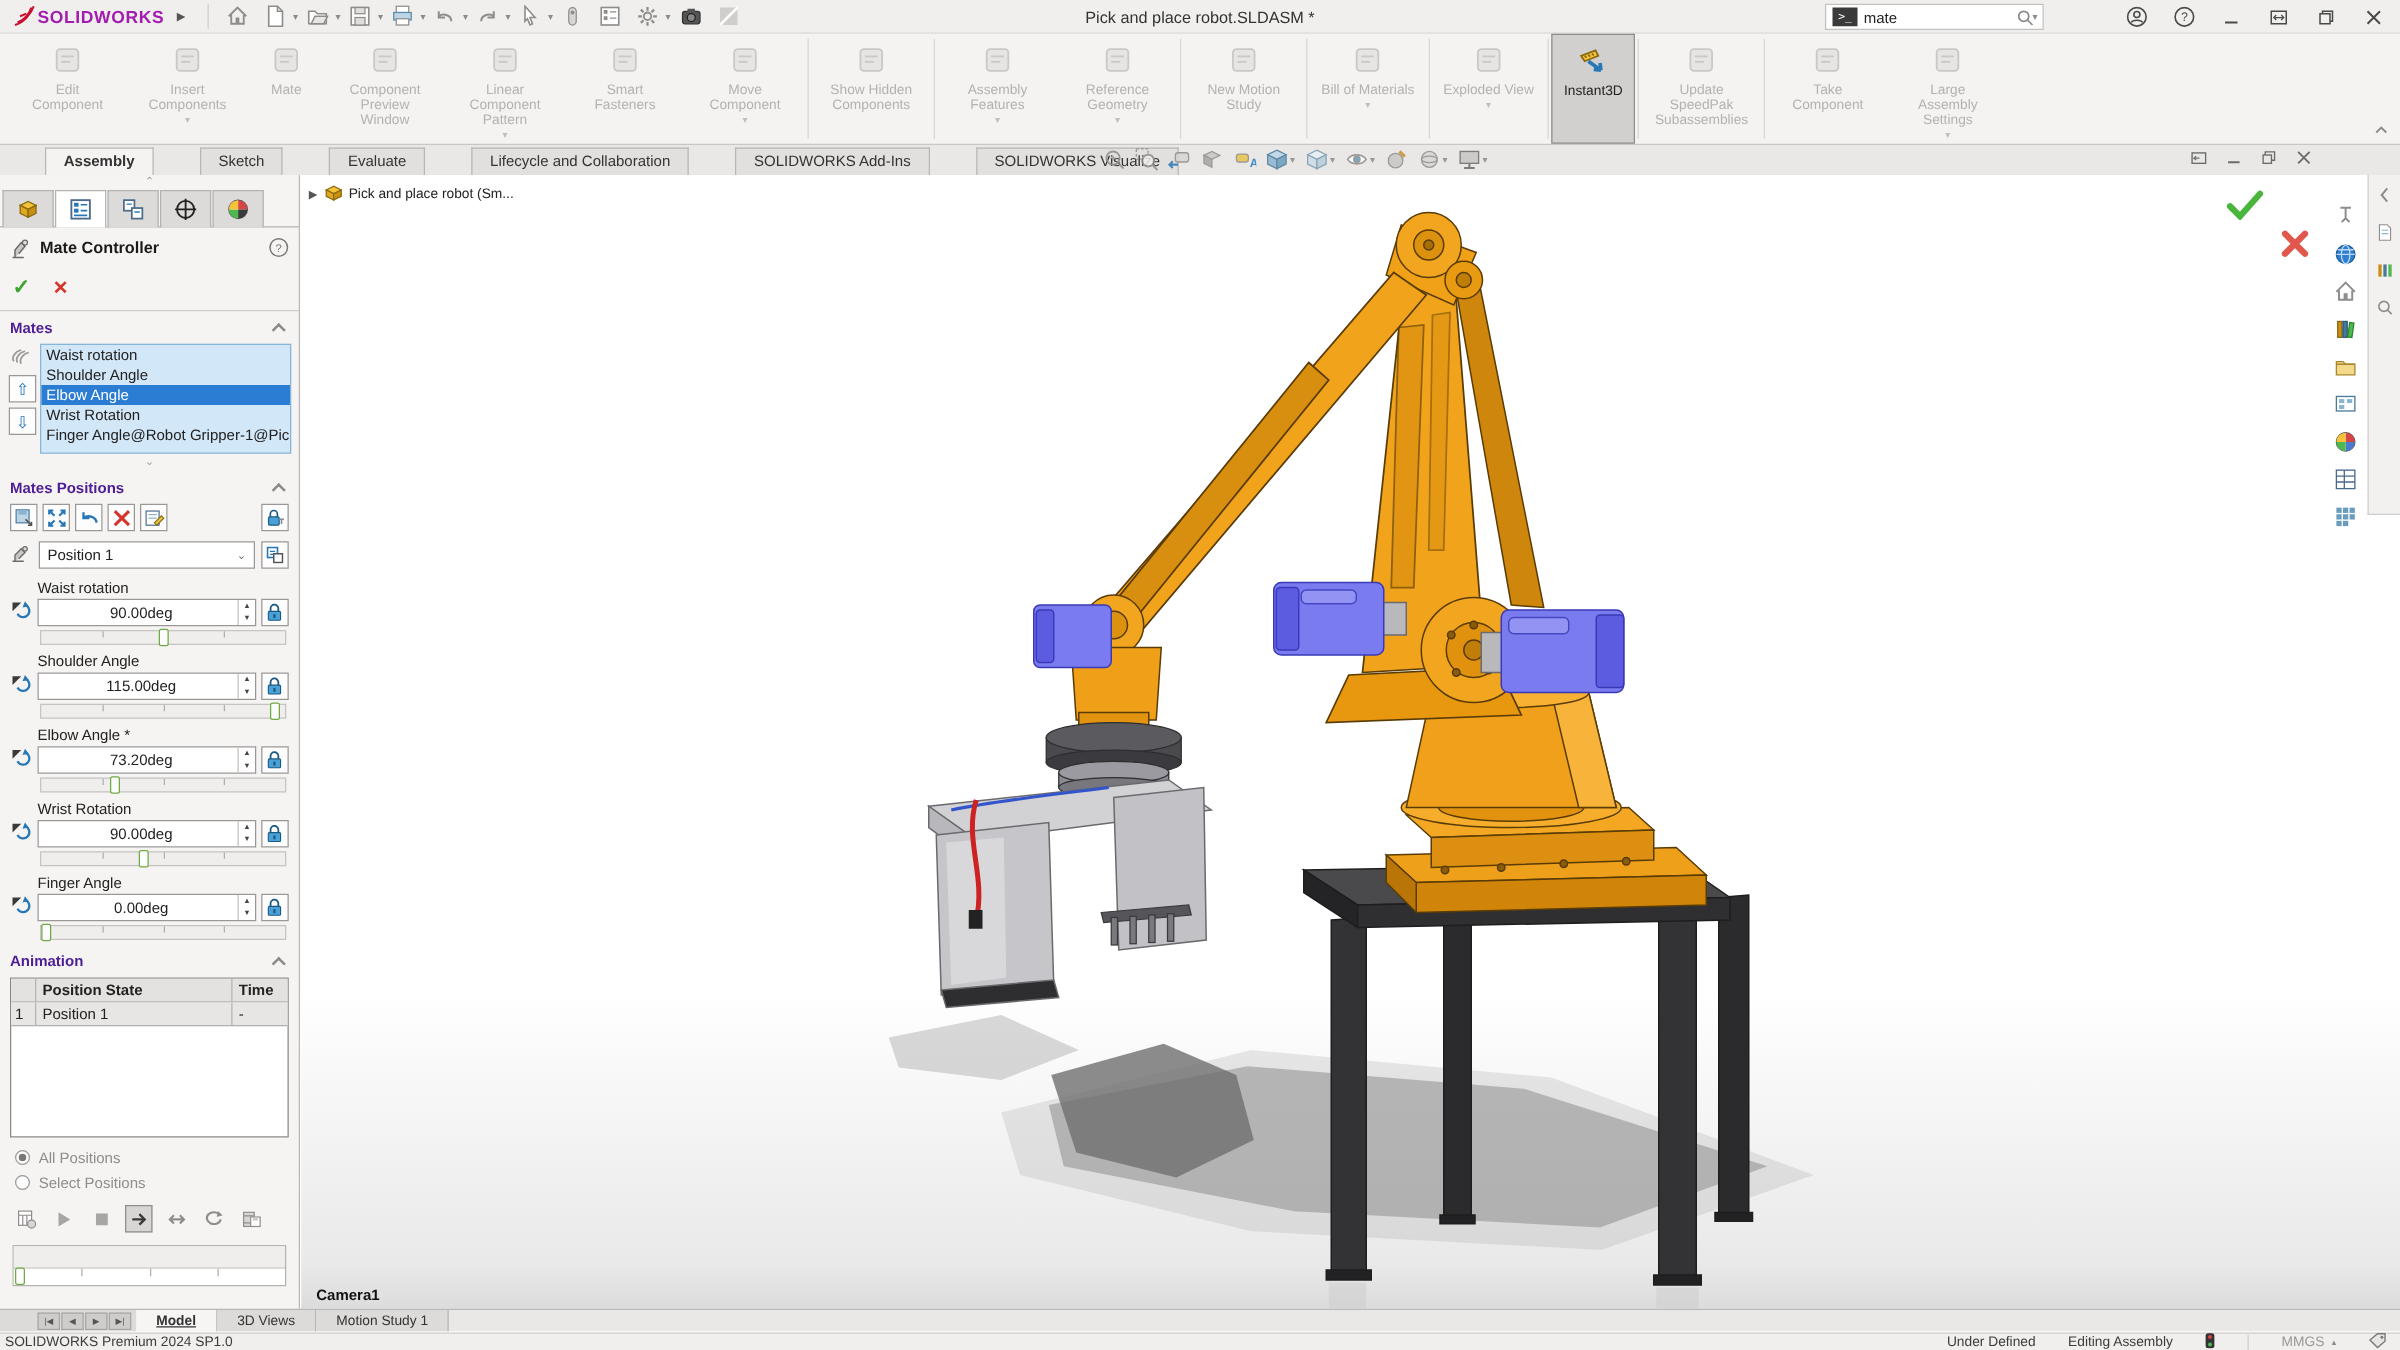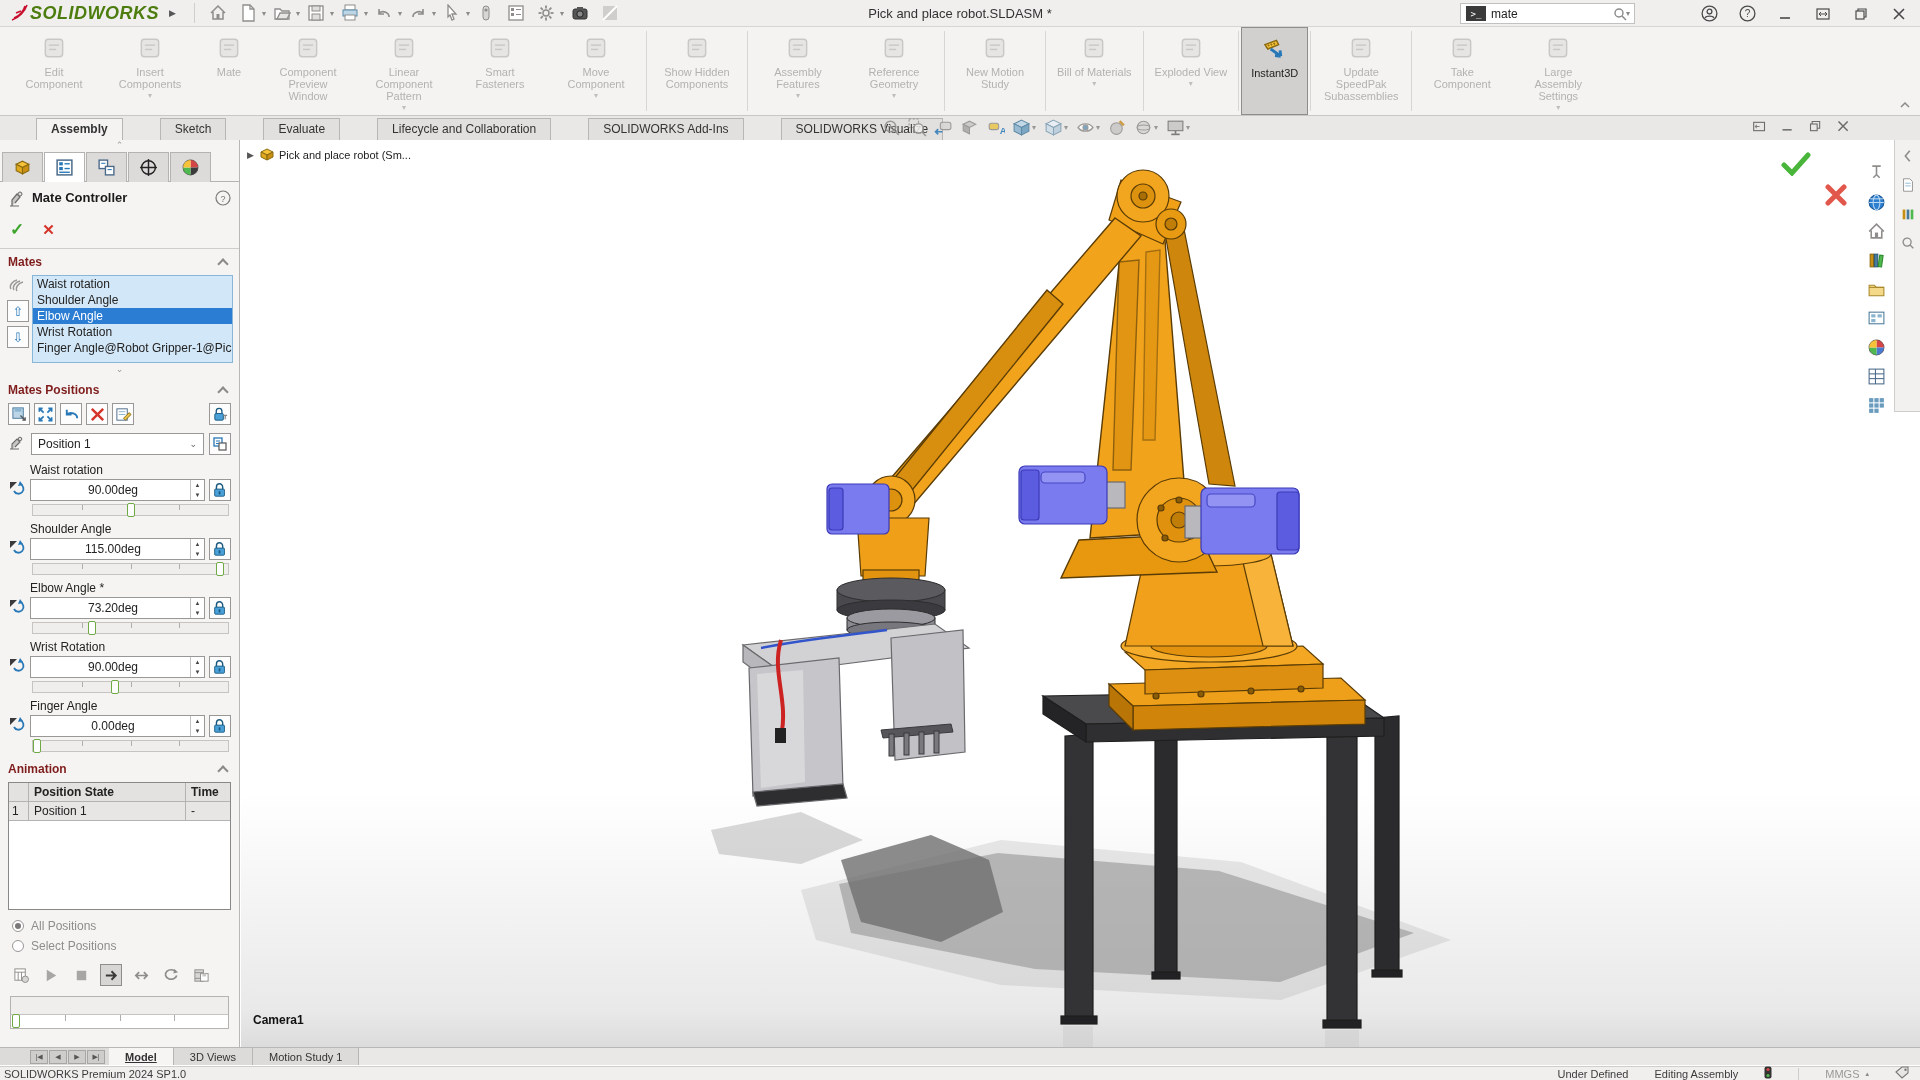--- a/index.html
+++ b/index.html
@@ -4,21 +4,21 @@
 <style>
   * { margin:0; padding:0; box-sizing:border-box; }
   html,body { width:1920px; height:1080px; overflow:hidden; background:#fff;
               font-family:"Liberation Sans", sans-serif; }
 
   
   #titlebar { position:absolute; left:0; top:0; width:1920px; height:27px;
               background:#f0efee; border-bottom:1px solid #d7d5d3;
               display:flex; align-items:center; }
   #logo { display:flex; align-items:center; padding:0 10px; height:100%; }
-  #logo .lg-main { color:#4d7c0f; font-weight:bold; font-style:italic; font-size:18px; letter-spacing:.5px; }
+  #logo .lg-main { color:#a21caf; font-weight:bold; font-size:14px; letter-spacing:.5px; }
   #logo .flyout { color:#555; font-size:9px; margin-left:10px; }
   .tb-sep { width:1px; height:20px; background:#d0cecc; margin:0 8px; }
   .tb-btn { width:26px; height:22px; display:flex; align-items:center; justify-content:center;
             margin:0 2px; border-radius:2px; }
   .tb-btn svg { display:block; }
   .tb-dd { font-size:8px; color:#8a8a8a; margin:0 1px 0 -1px; }
   #tb-title { position:absolute; left:0; right:0; text-align:center; font-size:13px; color:#333; pointer-events:none; }
   #searchbox { position:absolute; right:285px; top:3px; width:175px; height:21px; background:#fff;
                border:1px solid #c3c1bf; display:flex; align-items:center; }
   #search-badge { width:20px; height:15px; background:#3a3a3a; color:#fff; font-size:9px;
@@ -61,21 +61,21 @@
   #panel-tabs { display:flex; height:30px; border-bottom:1px solid #b5b3b1; padding-left:2px; }
   .ptab { width:41px; height:30px; display:flex; align-items:center; justify-content:center;
           background:#dddbd9; border:1px solid #b5b3b1; border-bottom:none; margin-right:1px; }
   .ptab.active { background:#ffffff; }
   #mc-header { display:flex; align-items:flex-start; padding:8px 8px 4px 8px; }
   #mc-header .mc-title { font-weight:bold; font-size:13px; color:#1a1a1a; margin-left:6px; flex:1; }
   #mc-actions { display:flex; align-items:center; gap:18px; padding:4px 10px 8px 10px; border-bottom:1px solid #cfcdcb; }
   .chk { color:#3da52c; font-size:17px; font-weight:bold; }
   .crx { color:#d5342a; font-size:15px; font-weight:bold; }
   .sec-head { display:flex; align-items:center; padding:6px 8px 4px 8px; }
-  .sec-head .sec-lab { font-weight:bold; color:#7f1d1d; font-size:12px; flex:1; }
+  .sec-head .sec-lab { font-weight:bold; color:#4c1d95; font-size:12px; flex:1; }
   .chev { width:8px; height:8px; border-left:2px solid #8a8a8a; border-top:2px solid #8a8a8a;
           transform:rotate(45deg); margin-right:4px; margin-top:3px; }
   #mates-row { display:flex; padding:2px 6px 0 4px; }
   #mates-iconcol { width:28px; display:flex; flex-direction:column; align-items:center; gap:4px; padding-top:2px; }
   .sq-btn { width:22px; height:22px; border:1px solid #9a9896; background:#fdfdfd; display:flex;
             align-items:center; justify-content:center; color:#2878b8; font-size:13px; }
   #mates-list { flex:1; background:#d2e7f8; border:1px solid #88b6d9; height:88px; overflow:hidden; }
   .mate-item { padding:1px 4px; font-size:12px; white-space:nowrap; }
   .mate-item.sel { background:#2b7cd3; color:#fff; }
   #panel-chevron-mid { text-align:center; color:#9a9a9a; font-size:9px; height:14px; line-height:12px; }
@@ -117,21 +117,21 @@
   #anim-bar .bar-ticks { position:relative; height:13px; background:#fff; }
   #anim-bar .bar-ticks .tick { position:absolute; top:0; width:1px; height:6px; background:#b0aeac; }
   #anim-bar .thumb { position:absolute; left:1px; top:-1px; width:8px; height:14px; background:#fdfdfd;
                      border:1px solid #6faa44; border-radius:2px; }
 
   
   #viewport { position:absolute; left:241px; top:0; width:1679px; height:907px;
               background:linear-gradient(180deg,#ffffff 0%,#ffffff 72%,#e9e9e9 96%,#dcdcdc 100%); overflow:hidden; }
   #vp-tree { position:absolute; left:6px; top:8px; display:flex; align-items:center; gap:5px; font-size:11px; color:#222; }
   #vp-tree .tri { color:#555; font-size:9px; }
-  #camera-label { position:absolute; left:12px; bottom:20px; font-weight:bold; font-size:12px; color:#111; }
+  #camera-label { position:absolute; left:12px; bottom:4px; font-weight:bold; font-size:12px; color:#111; }
   #confirm-check { position:absolute; left:1540px; top:12px; }
   #confirm-x { position:absolute; left:1584px; top:44px; }
   #right-rail { position:absolute; right:34px; top:24px; display:flex; flex-direction:column; gap:6px; align-items:center; }
   #taskpane-strip { position:absolute; right:0; top:0; width:26px; height:272px; background:#f2f1ef;
                     border-left:1px solid #cfcdcb; border-bottom:1px solid #cfcdcb;
                     display:flex; flex-direction:column; align-items:center; gap:9px; padding-top:8px; }
 
   
   #bottomtabs { position:absolute; left:0; top:1047px; width:1920px; height:18px; background:#e9e8e6;
                 border-top:1px solid #b9b7b5; display:flex; align-items:stretch; font-size:11px; }

